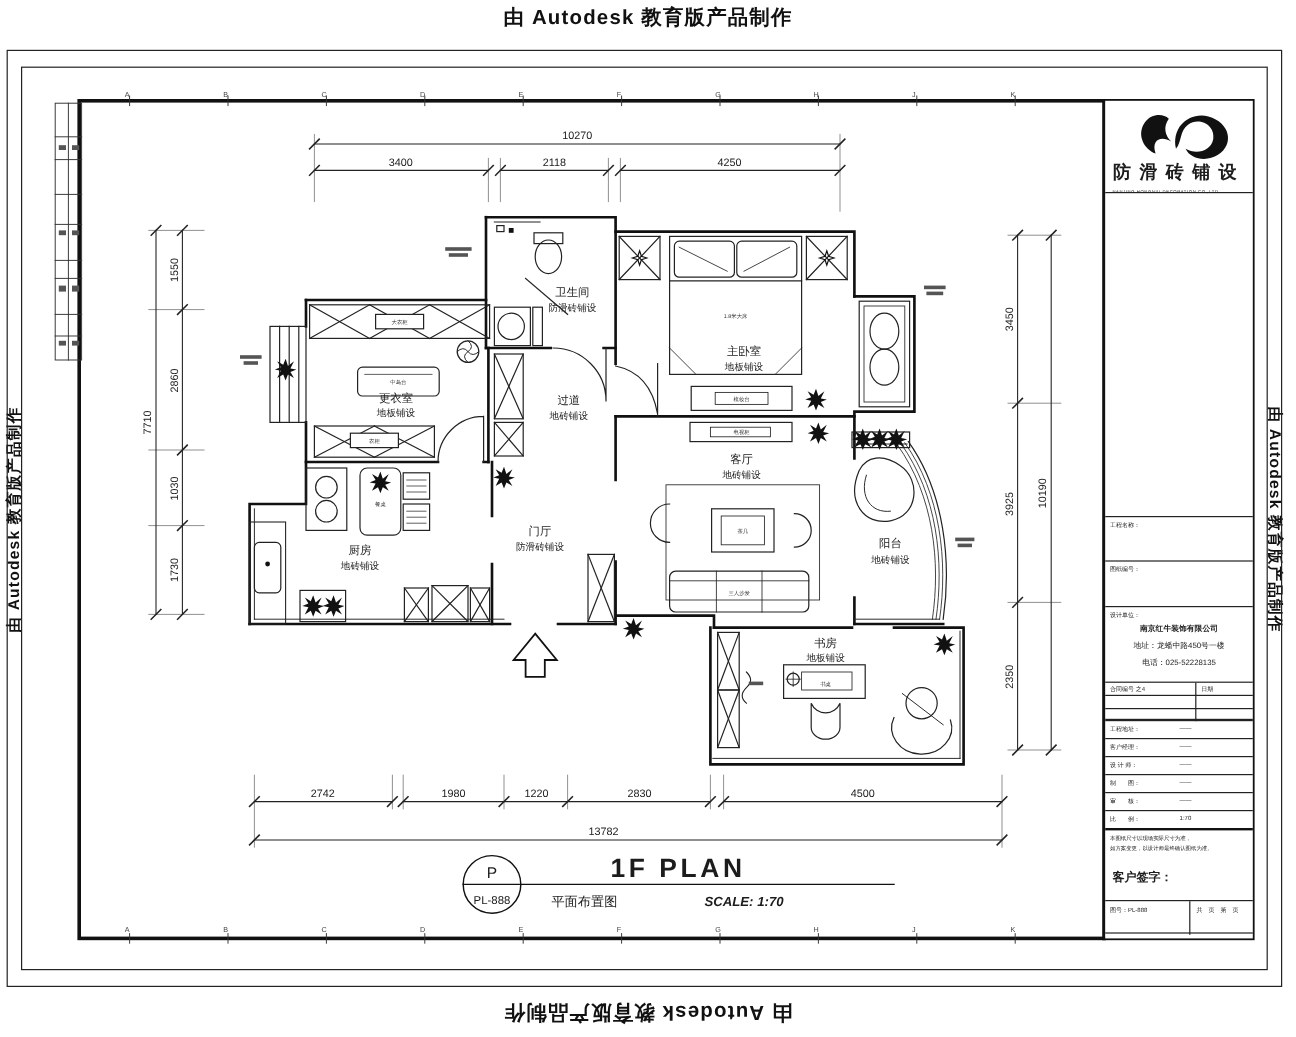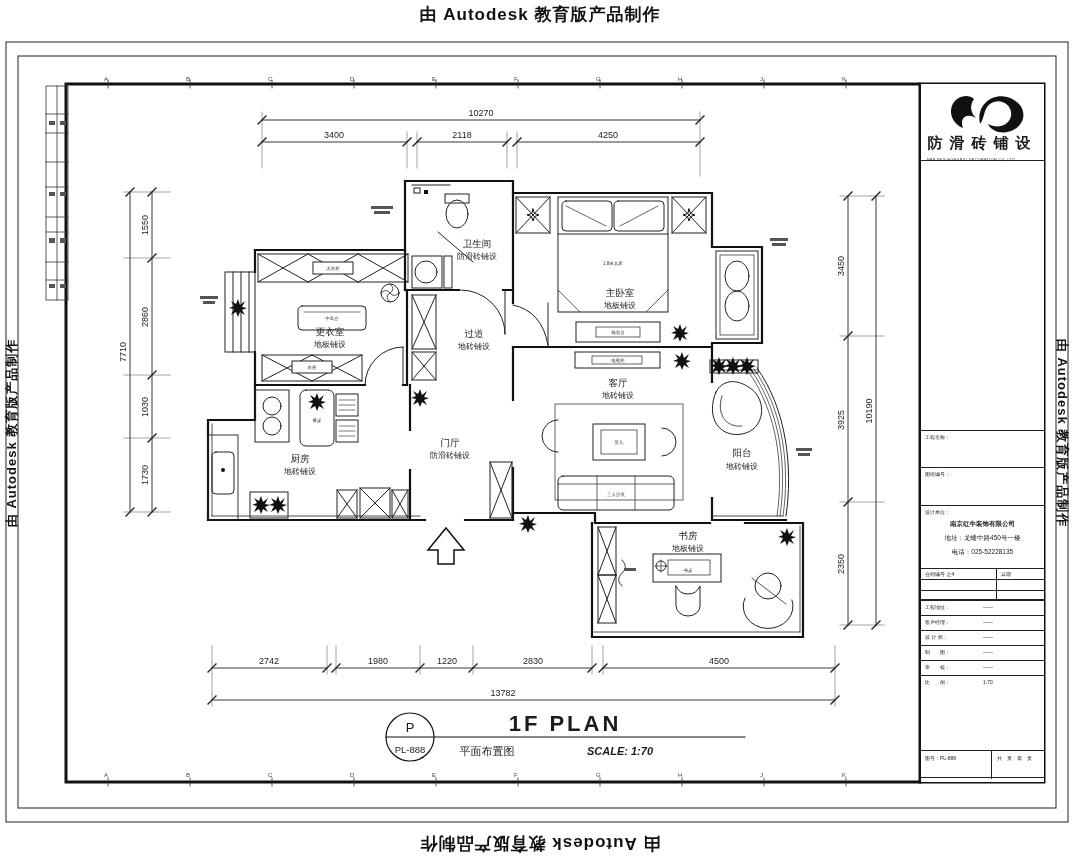--- a/index.html
+++ b/index.html
@@ -516,20 +516,25 @@
   </div>
   <div class="row" style="top:576px;height:15px;">
     <span class="tb-lbl" style="left:4px;top:3px;">审　　核：</span>
     <span class="tb-lbl" style="left:62px;top:3px;">——</span>
   </div>
   <div class="row" style="top:591px;height:15px;">
     <span class="tb-lbl" style="left:4px;top:3px;">比　　例：</span>
     <span class="tb-lbl" style="left:62px;top:3px;">1:70</span>
   </div>
 
+  <div class="row" style="top:606px;height:60px;border-top:2px solid #111;">
+    <span class="tb-lbl" style="left:4px;top:4px;font-size:4.5px;">本图纸尺寸以现场实际尺寸为准，</span>
+    <span class="tb-lbl" style="left:4px;top:12px;font-size:4.5px;">如方案变更，以设计师最终确认图纸为准。</span>
+    <span class="sign" style="left:6px;top:32px;position:absolute;">客户签字：</span>
+  </div>
 
   <div class="row" style="top:666px;height:28px;border-bottom:1px solid #222;">
     <div style="position:absolute;left:70px;top:0;width:0;height:28px;border-left:1px solid #222;"></div>
     <span class="tb-lbl" style="left:4px;top:4px;">图号：PL-888</span>
     <span class="tb-lbl" style="left:76px;top:4px;">共　页　第　页</span>
   </div>
 </div>
 
 </div>
 

